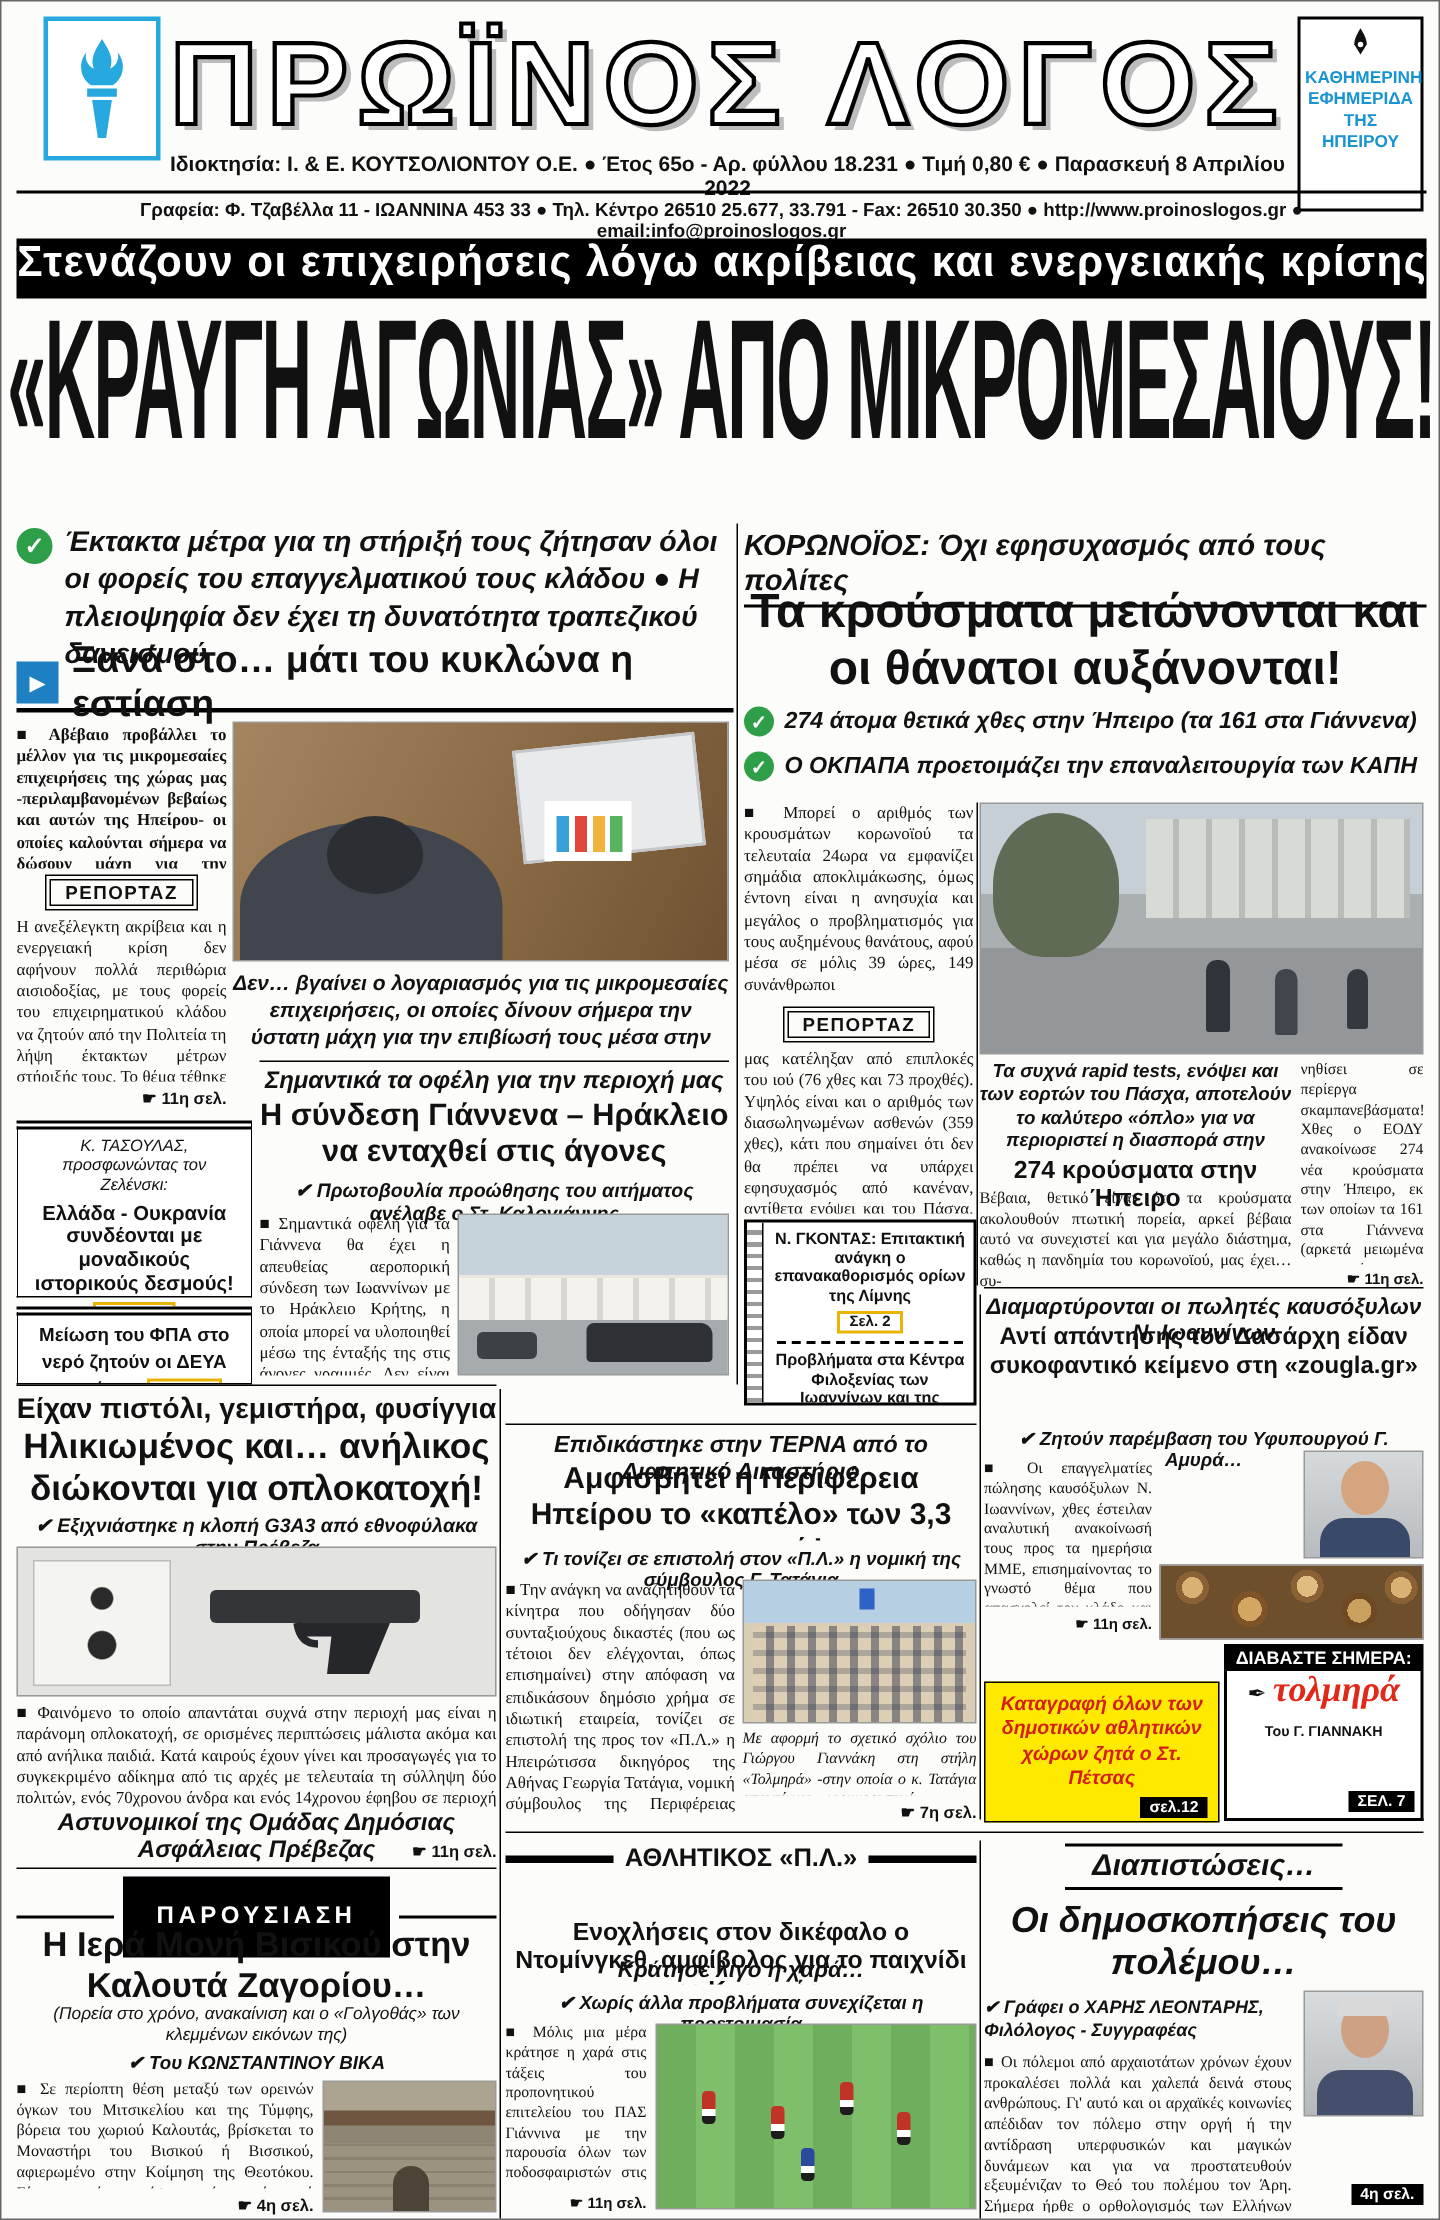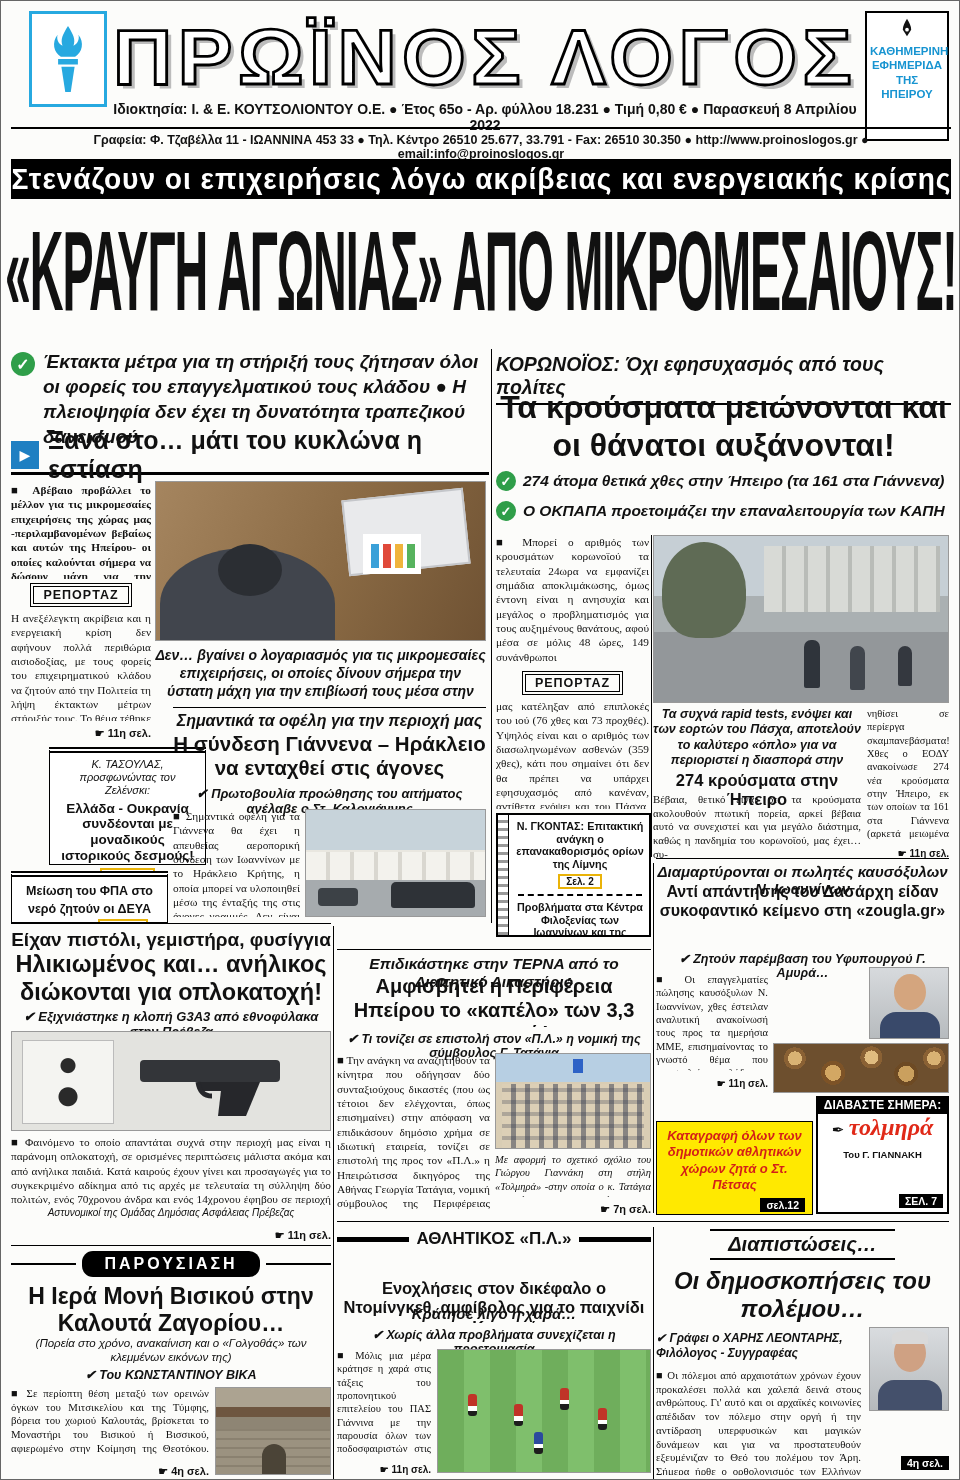--- a/index.html
+++ b/index.html
@@ -1,19 +1,19 @@
 <!DOCTYPE html>
 <html><head>
 <meta charset="utf-8">
 <style>
   *{margin:0;padding:0;box-sizing:border-box}
   body{background:#8a8a8a;font-family:"Liberation Sans",sans-serif;color:#111}
   #page{position:relative;width:960px;height:1480px;background:#fcfcfa;margin:0 auto;overflow:hidden;border:1px solid #666}
   .abs{position:absolute}
-  .fitwrap{display:flex;justify-content:center;align-items:center}
+  .fitwrap{display:flex;justify-content:center;align-items:flex-start}
   .fitx{display:inline-block;white-space:nowrap}
   .outlined{color:#000}
   @supports (-webkit-text-stroke:1px #000){
     .outlined{color:#fff;-webkit-text-stroke:2.6px #000;text-shadow:4px 4px 0 #bcbcbc}
   }
   .jtxt{font-family:"Liberation Serif",serif;text-align:justify;line-height:1.27;overflow:hidden}
   .kick{font-weight:bold;font-style:italic;text-align:center}
   .hl{font-weight:bold;text-align:center;line-height:1.18;overflow:hidden}
   .subline{font-weight:bold;font-style:italic;text-align:center}
   .check-circle{display:inline-flex;align-items:center;justify-content:center;border-radius:50%;background:#2f9e49;color:#fff;font-weight:bold;flex:0 0 auto}
@@ -96,21 +96,21 @@
   <div class="photo" style="left:154px;top:480px;width:331px;height:160px;background:linear-gradient(115deg,#a5855f 0%,#8a6a44 55%,#6f5233 100%);">
     <div class="pdec" style="right:18px;top:12px;width:122px;height:76px;background:#e9eaec;transform:rotate(-6deg);border:2px solid #c4c6ca;"></div>
     <div class="pdec" style="right:64px;top:52px;width:58px;height:40px;background:#fff;"></div>
     <div class="pdec" style="right:70px;top:62px;width:44px;height:24px;background:linear-gradient(90deg,#3aa0d8 0 8px,transparent 8px 12px,#e0493a 12px 20px,transparent 20px 24px,#f0b43c 24px 32px,transparent 32px 36px,#57b35e 36px 44px);"></div>
     <div class="pdec" style="left:4px;bottom:-20px;width:175px;height:112px;background:#41454d;border-radius:50% 50% 0 0;"></div>
     <div class="pdec" style="left:62px;bottom:44px;width:64px;height:52px;background:#2b2e33;border-radius:50%;"></div>
   </div>
 
   <div class="abs" style="left:154px;top:646px;width:331px;height:56px;font-size:14px;font-weight:bold;font-style:italic;text-align:center;line-height:1.28;overflow:hidden;">Δεν… βγαίνει ο λογαριασμός για τις μικρομεσαίες επιχειρήσεις, οι οποίες δίνουν σήμερα την ύστατη μάχη για την επιβίωσή τους μέσα στην κρίση</div>
 
-  <div class="abs boxed" style="left:10px;top:746px;width:157px;height:118px;padding:5px 6px;margin-left:38px;">
+  <div class="abs boxed" style="left:10px;top:746px;width:157px;height:118px;padding:5px 6px;">
     <div style="font-style:italic;font-size:11px;line-height:1.2;">Κ. ΤΑΣΟΥΛΑΣ, προσφωνώντας τον Ζελένσκι:</div>
     <div style="font-weight:bold;font-size:13.5px;line-height:1.18;margin-top:3px;">Ελλάδα - Ουκρανία συνδέονται με μοναδικούς ιστορικούς δεσμούς!</div>
     <span class="pagechip" style="margin-top:4px;">Σελ. 12</span>
   </div>
 
   <div class="abs boxed" style="left:10px;top:870px;width:157px;height:52px;padding:4px 6px;overflow:hidden;">
     <span style="font-weight:bold;font-size:12.5px;line-height:1.15;">Μείωση του ΦΠΑ στο νερό ζητούν οι ΔΕΥΑ της χώρας</span>
     <span class="pagechip" style="font-size:10.5px;">Σελ. 12</span>
   </div>
 
@@ -145,29 +145,29 @@
       <rect x="6" y="14" width="140" height="22" rx="4" fill="#333539"></rect>
       <path d="M88 36 L126 36 L112 70 L84 70 Z" fill="#26272b"></path>
       <rect x="66" y="36" width="24" height="9" fill="#26272b"></rect>
       <path d="M64 36 q2 14 14 14" fill="none" stroke="#26272b" stroke-width="5"></path>
     </svg>
   </div>
   <div class="abs jtxt" style="left:10px;top:1134px;width:320px;height:70px;font-size:11.3px;">
     <span>■</span>
     <span>Φαινόμενο το οποίο απαντάται συχνά στην περιοχή μας είναι η παράνομη οπλοκατοχή, σε ορισμένες περιπτώσεις μάλιστα ακόμα και από ανήλικα παιδιά. Κατά καιρούς έχουν γίνει και προσαγωγές για το συγκεκριμένο αδίκημα από τις αρχές με τελευταία τη σύλληψη δύο πολιτών, ενός 70χρονου άνδρα και ενός 14χρονου έφηβου σε περιοχή της Πρέβεζας, στην κατοχή των οποίων βρέθηκαν πιστόλι και άλλα φυσίγγια.</span>
   </div>
-  <div class="abs" style="left:10px;top:1206px;width:320px;text-align:center;font-weight:normal;font-style:italic;font-size:10px;">Αστυνομικοί της Ομάδας Δημόσιας Ασφάλειας Πρέβεζας</div>
+  <div class="abs" style="left:10px;top:1206px;width:320px;text-align:center;font-weight:bold;font-style:italic;font-size:16px;">Αστυνομικοί της Ομάδας Δημόσιας Ασφάλειας Πρέβεζας</div>
   <div class="abs" style="left:10px;top:1224px;width:320px;text-align:right;">
     <span class="cont"><span>☛</span> <span>11η σελ.</span></span>
   </div>
 
   <div class="hrule" style="left:10px;top:1244px;width:320px;"></div>
   <div class="abs" style="left:10px;top:1250px;width:320px;display:flex;align-items:center;gap:6px;">
     <span style="flex:1;height:2px;background:#000;"></span>
-    <span style="background:#000;color:#fff;font-weight:bold;font-size:16px;letter-spacing:3px;padding:4px 22px;border-radius:11px;">ΠΑΡΟΥΣΙΑΣΗ</span>
+    <span style="background:#000;color:#fff;font-weight:bold;font-size:16px;letter-spacing:3px;padding:18px 22px;">ΠΑΡΟΥΣΙΑΣΗ</span>
     <span style="flex:1;height:2px;background:#000;"></span>
   </div>
   <div class="abs hl" style="left:10px;top:1282px;width:320px;height:52px;font-size:23px;">Η Ιερά Μονή Βισικού στην Καλουτά Ζαγορίου…</div>
   <div class="abs" style="left:10px;top:1336px;width:320px;font-style:italic;font-size:11.5px;text-align:center;line-height:1.2;">(Πορεία στο χρόνο, ανακαίνιση και ο «Γολγοθάς» των κλεμμένων εικόνων της)</div>
   <div class="abs subline" style="left:10px;top:1366px;width:320px;font-size:12.5px;">
     <span>✔</span>
     <span>Του ΚΩΝΣΤΑΝΤΙΝΟΥ ΒΙΚΑ</span>
   </div>
   <div class="abs jtxt" style="left:10px;top:1386px;width:198px;height:72px;font-size:10.8px;">
     <span>■</span>
@@ -189,21 +189,21 @@
     <span class="check-circle" style="width:20px;height:20px;font-size:13px;">✓</span>
     <span style="font-size:15.5px;font-weight:bold;font-style:italic;">274 άτομα θετικά χθες στην Ήπειρο (τα 161 στα Γιάννενα)</span>
   </div>
   <div class="abs" style="left:495px;top:500px;width:455px;display:flex;gap:7px;align-items:center;">
     <span class="check-circle" style="width:20px;height:20px;font-size:13px;">✓</span>
     <span style="font-size:15.5px;font-weight:bold;font-style:italic;">Ο ΟΚΠΑΠΑ προετοιμάζει την επαναλειτουργία των ΚΑΠΗ</span>
   </div>
 
   <div class="abs jtxt" style="left:495px;top:534px;width:153px;height:132px;font-size:11.3px;">
     <span>■</span>
-    <span>Μπορεί ο αριθμός των κρουσμάτων κορωνοϊού τα τελευταία 24ωρα να εμφανίζει σημάδια αποκλιμάκωσης, όμως έντονη είναι η ανησυχία και μεγάλος ο προβληματισμός για τους αυξημένους θανάτους, αφού μέσα σε μόλις 48 ώρες, 149 συνάνθρωποι</span>
+    <span>Μπορεί ο αριθμός των κρουσμάτων κορωνοϊού τα τελευταία 24ωρα να εμφανίζει σημάδια αποκλιμάκωσης, όμως έντονη είναι η ανησυχία και μεγάλος ο προβληματισμός για τους αυξημένους θανάτους, αφού μέσα σε μόλις 39 ώρες, 149 συνάνθρωποι</span>
   </div>
   <div class="abs" style="left:495px;top:670px;width:153px;">
     <span class="reportaz">ΡΕΠΟΡΤΑΖ</span>
   </div>
   <div class="abs jtxt" style="left:495px;top:698px;width:153px;height:110px;font-size:11.3px;">μας κατέληξαν από επιπλοκές του ιού (76 χθες και 73 προχθές). Υψηλός είναι και ο αριθμός των διασωληνωμένων ασθενών (359 χθες), κάτι που σημαίνει ότι δεν θα πρέπει να υπάρχει εφησυχασμός από κανέναν, αντίθετα ενόψει και του Πάσχα, οι πολίτες οφείλουν να τηρούν σχολαστικά τα μέτρα προστασίας (χρήση μάσκας και συχνά rapid tests).</div>
 
   <div class="photo" style="left:652px;top:534px;width:296px;height:168px;background:linear-gradient(#c6cfd5 0 36%,#aab0b2 36% 58%,#93979a 58%);">
     <div class="pdec" style="left:8px;top:6px;width:84px;height:96px;background:#5f6b55;border-radius:50% 50% 40% 40%;"></div>
     <div class="pdec" style="left:110px;top:10px;width:176px;height:66px;background:repeating-linear-gradient(90deg,#d8dad6 0 18px,#b9bcb8 18px 22px);"></div>
     <div class="pdec" style="left:150px;bottom:14px;width:16px;height:48px;background:#2f343b;border-radius:7px 7px 2px 2px;"></div>

